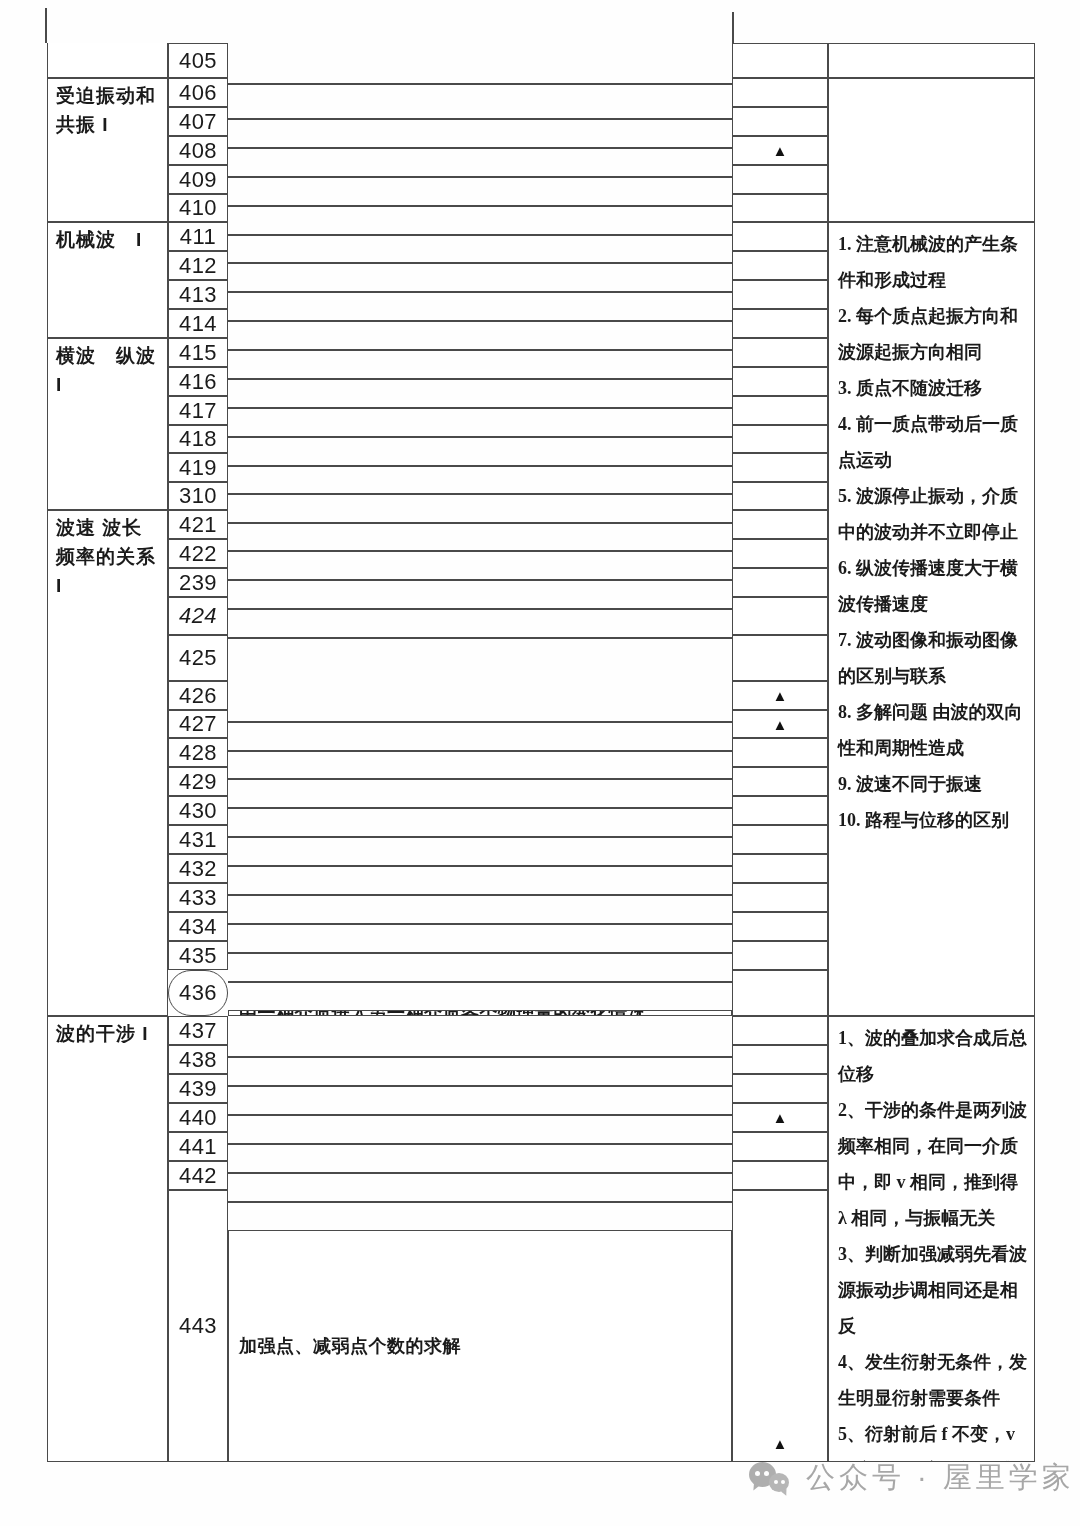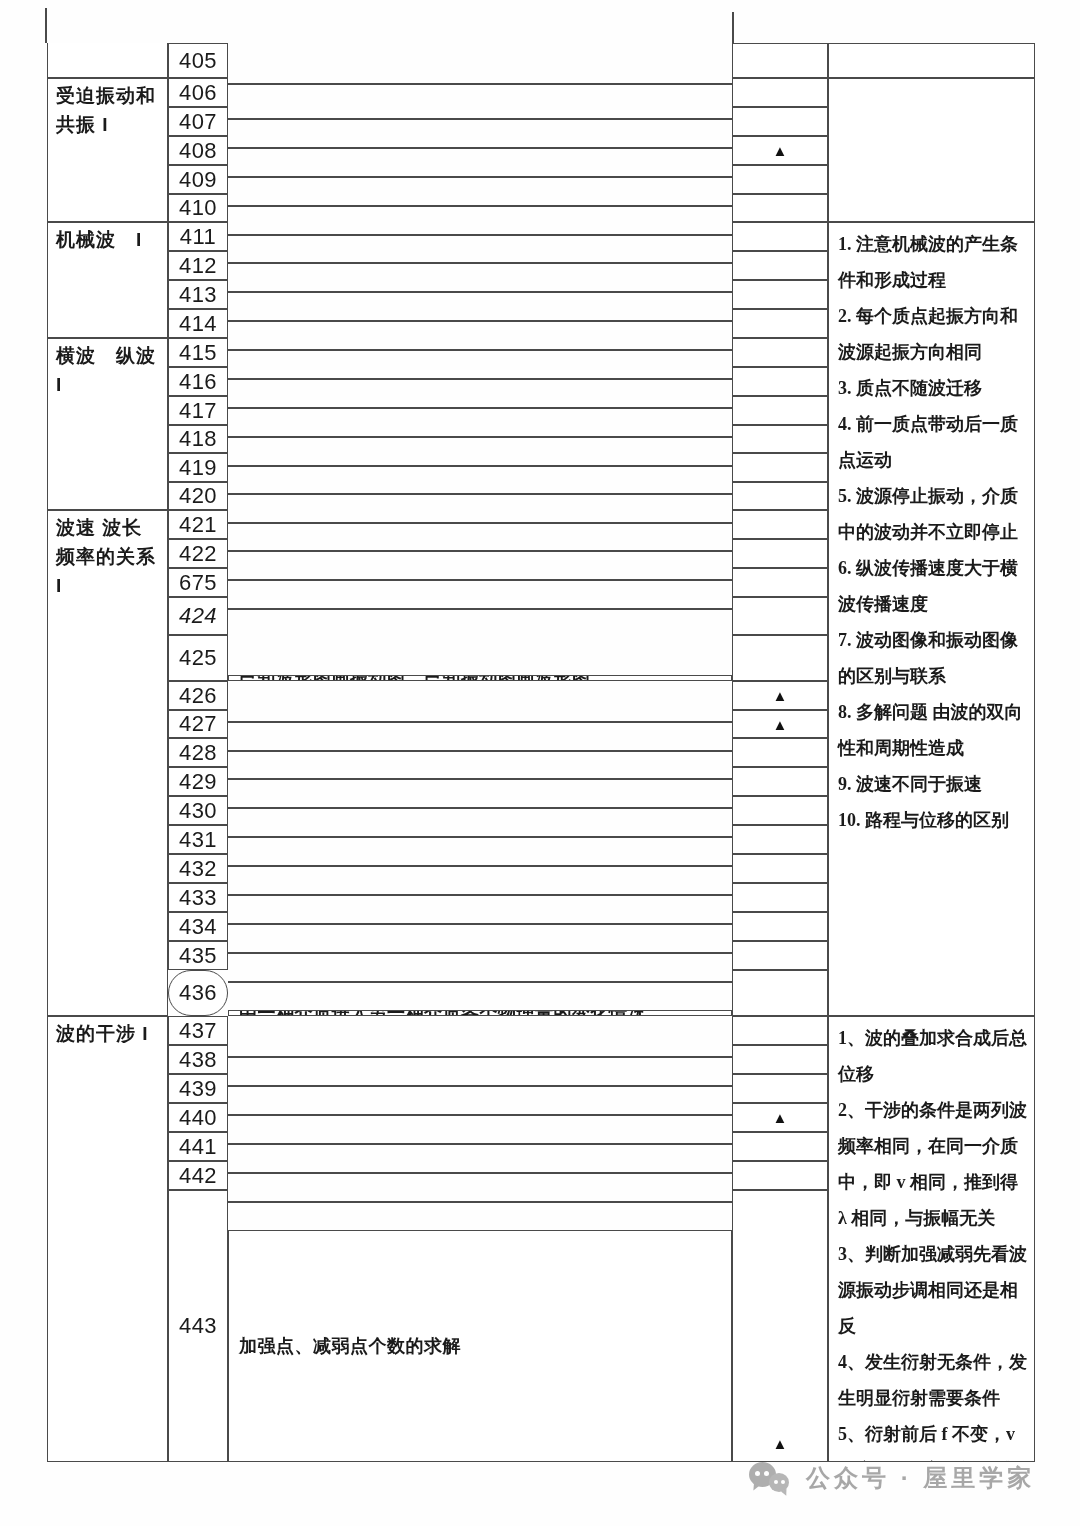--- a/index.html
+++ b/index.html
@@ -56,21 +56,21 @@
   }
   .bub1::before{width:5px;height:5px;left:6px;top:9px;}
   .bub1::after{width:5px;height:5px;left:15px;top:9px;}
   .bub2::before{width:4px;height:4px;left:5px;top:7px;}
   .bub2::after{width:4px;height:4px;left:12px;top:7px;}
   .tail1{position:absolute;left:4px;top:28px;width:0;height:0;
     border-left:3px solid transparent;border-right:3px solid transparent;border-top:7px solid #aeaeae;transform:rotate(28deg);}
   .tail2{position:absolute;left:34px;top:34px;width:0;height:0;
     border-left:3px solid transparent;border-right:3px solid transparent;border-top:6px solid #b6b6b6;transform:rotate(-25deg);}
   .wm-text{
-    font-size:24px;color:#a7a7a7;letter-spacing:4px;font-weight:700;white-space:nowrap;
+    font-size:29px;color:#a7a7a7;letter-spacing:4px;font-weight:400;white-space:nowrap;
   }
 </style>
 </head>
 <body>
 
 <div class="stub" id="stub-left"></div>
 <div class="stub" id="stub-tri"></div>
 
 <div id="grid" style="grid-template-rows: 35px 29px 29px 29px 29px 28px 29px 29px 29px 29px 29px 29px 29px 28px 29px 28px 29px 29px 29px 38px 46px 29px 28px 29px 29px 29px 29px 29px 29px 29px 29px 46px 29px 29px 29px 29px 29px 29px 272px;">
     <div class="cell cat-cell no-top" style="grid-area: 1 / 1 / 2;"></div>
@@ -133,36 +133,36 @@
     <div class="cell tri-cell" style="grid-area: 12 / 4 / 13;"></div>
     <div class="cell num-cell" style="grid-area: 13 / 2 / 14;">417</div>
     <div class="cell topic-cell" style="grid-area: 13 / 3 / 14;">地震波既有横波又有纵波</div>
     <div class="cell tri-cell" style="grid-area: 13 / 4 / 14;"></div>
     <div class="cell num-cell" style="grid-area: 14 / 2 / 15;">418</div>
     <div class="cell topic-cell" style="grid-area: 14 / 3 / 15;">地震波纵波传播速度快</div>
     <div class="cell tri-cell" style="grid-area: 14 / 4 / 15;"></div>
     <div class="cell num-cell" style="grid-area: 15 / 2 / 16;">419</div>
     <div class="cell topic-cell" style="grid-area: 15 / 3 / 16;">地震波横波破坏作用大</div>
     <div class="cell tri-cell" style="grid-area: 15 / 4 / 16;"></div>
-    <div class="cell num-cell" style="grid-area: 16 / 2 / 17;">420</div>
+    <div class="cell num-cell" style="grid-area: 16 / 2 / 17;">310</div>
     <div class="cell topic-cell" style="grid-area: 16 / 3 / 17;">声波是纵波</div>
     <div class="cell tri-cell" style="grid-area: 16 / 4 / 17;"></div>
     <div class="cell num-cell" style="grid-area: 17 / 2 / 18;">421</div>
     <div class="cell topic-cell" style="grid-area: 17 / 3 / 18;">波动图像的意义</div>
     <div class="cell tri-cell" style="grid-area: 17 / 4 / 18;"></div>
     <div class="cell num-cell" style="grid-area: 18 / 2 / 19;">422</div>
     <div class="cell topic-cell" style="grid-area: 18 / 3 / 19;">波动图像各物理量的判读</div>
     <div class="cell tri-cell" style="grid-area: 18 / 4 / 19;"></div>
-    <div class="cell num-cell" style="grid-area: 19 / 2 / 20;">675</div>
+    <div class="cell num-cell" style="grid-area: 19 / 2 / 20;">239</div>
     <div class="cell topic-cell" style="grid-area: 19 / 3 / 20;">波动图像与简谐运动图像的区别</div>
     <div class="cell tri-cell" style="grid-area: 19 / 4 / 20;"></div>
     <div class="cell num-cell" style="grid-area: 20 / 2 / 21; font-style: italic;">424</div>
+    <div class="cell topic-cell" style="grid-area: 20 / 3 / 21;">一段时间后的波形图</div>
     <div class="cell tri-cell" style="grid-area: 20 / 4 / 21;"></div>
     <div class="cell num-cell" style="grid-area: 21 / 2 / 22;">425</div>
-    <div class="cell topic-cell" style="grid-area: 21 / 3 / 22;">已知波形图画振动图、已知振动图画波形图</div>
     <div class="cell tri-cell" style="grid-area: 21 / 4 / 22;"></div>
     <div class="cell num-cell" style="grid-area: 22 / 2 / 23;">426</div>
     <div class="cell topic-cell" style="grid-area: 22 / 3 / 23;">多解问题 周期性 双向性</div>
     <div class="cell tri-cell" style="grid-area: 22 / 4 / 23;">
       <span>▲</span>
     </div>
     <div class="cell num-cell" style="grid-area: 23 / 2 / 24;">427</div>
     <div class="cell topic-cell" style="grid-area: 23 / 3 / 24;">已知两点震动情况画波形图</div>
     <div class="cell tri-cell" style="grid-area: 23 / 4 / 24;">
       <span>▲</span>

